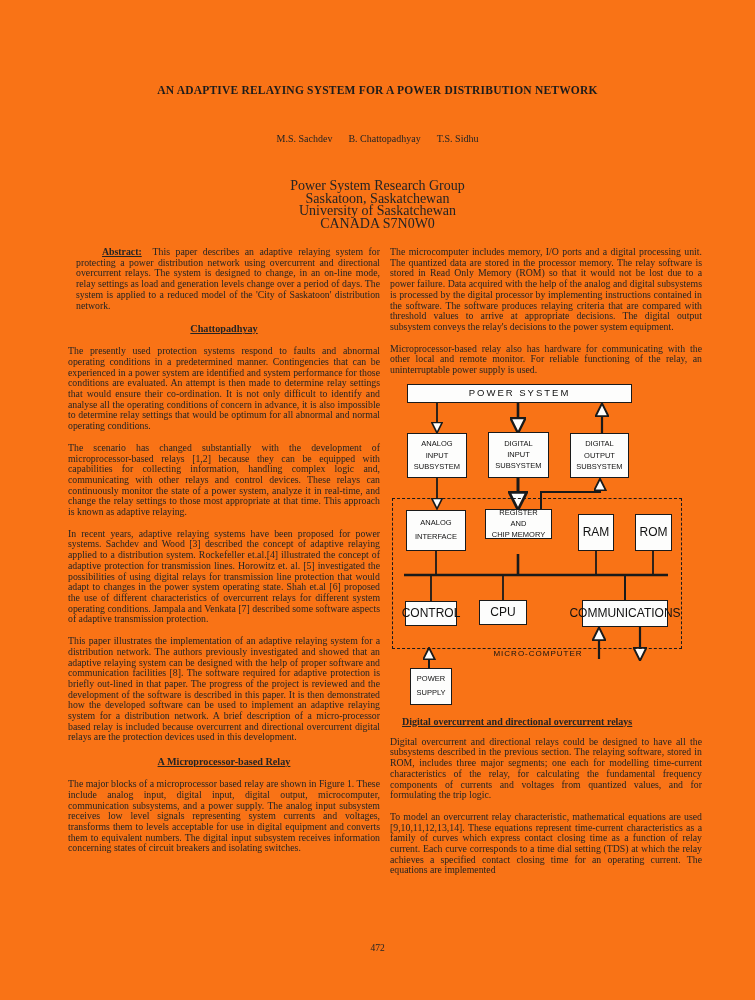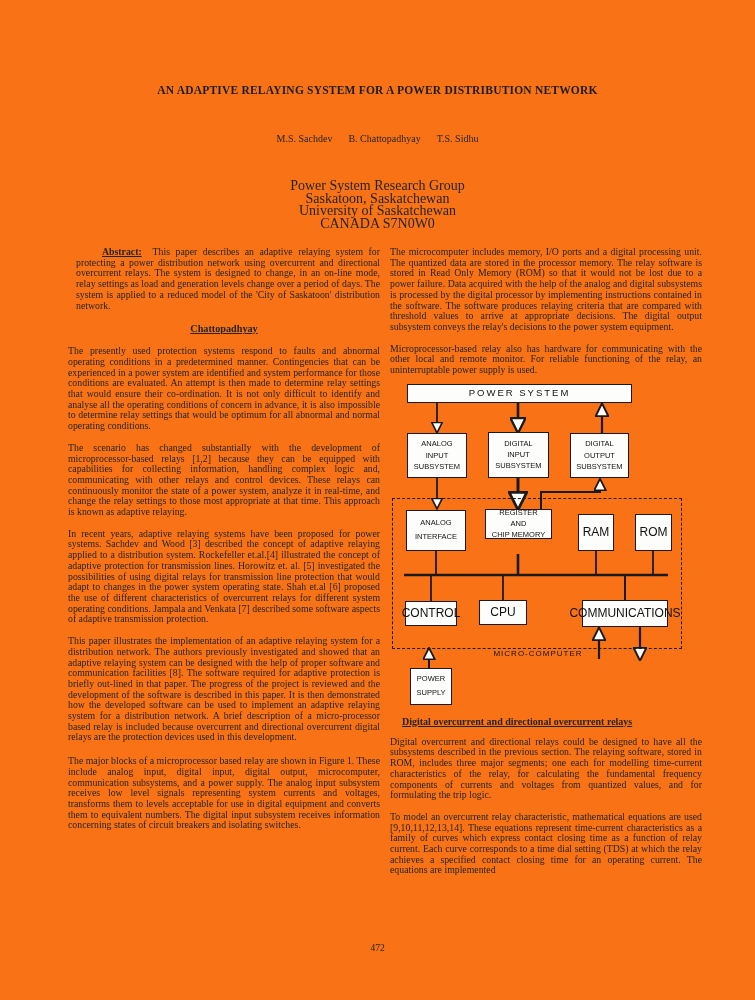--- a/index.html
+++ b/index.html
@@ -59,20 +59,21 @@
   <div class="col col-left">
     <p class="para abstract"><b><u>Abstract:</u></b>&nbsp; <span>This paper describes an adaptive relaying system for protecting a power distribution network using overcurrent and directional overcurrent relays. The system is designed to change, in an on-line mode, relay settings as load and generation levels change over a period of days. The system is applied to a reduced model of the 'City of Saskatoon' distribution network.</span></p>
 
     <div class="h-center">Chattopadhyay</div>
 
     <p class="para">The presently used protection systems respond to faults and abnormal operating conditions in a predetermined manner.  Contingencies that can be experienced in a power system are identified and system performance for those conditions are evaluated. An attempt is then made to determine relay settings that would ensure their co-ordination. It is not only difficult to identify and analyse all the operating conditions of concern in advance, it is also impossible to determine relay settings that would be optimum for all abnormal and normal operating conditions.</p>
     <p class="para">The scenario has changed substantially with the development of microprocessor-based relays [1,2] because they can be equipped with capabilities for collecting information, handling complex logic and, communicating with other relays and control devices. These relays can continuously monitor the state of a power system, analyze it in real-time, and change the relay settings to those most appropriate at that time.  This approach is known as adaptive relaying.</p>
     <p class="para">In recent years, adaptive relaying systems have been proposed for power systems.  Sachdev and Wood [3] described the concept of adaptive relaying applied to a distribution system.  Rockefeller et.al.[4] illustrated the concept of adaptive protection for transmission lines. Horowitz et. al. [5] investigated the possibilities of using digital relays for transmission line protection that would adapt to changes in the power system operating state.  Shah et.al [6] proposed the use of different characteristics of overcurrent relays for different system operating conditions.  Jampala and Venkata [7] described some software aspects of adaptive transmission protection.</p>
     <p class="para" style="margin-bottom:13px;">This paper illustrates the implementation of an adaptive relaying system for a distribution network.  The authors previously investigated and showed that an adaptive relaying system can be designed with the help of proper software and communication facilities [8]. The software required for adaptive protection is briefly out-lined in that paper. The progress of the project is reviewed and the development of the software is described in this paper. It is then demonstrated how the developed software can be used to implement an adaptive relaying system for a distribution network. A brief description of a micro-processor based relay is included because overcurrent and directional overcurrent digital relays are the protection devices used in this development.</p>
 
+    <div class="h-center">A Microprocessor-based Relay</div>
 
     <p class="para">The major blocks of a microprocessor based relay are shown in Figure 1. These include analog input, digital input, digital output, microcomputer, communication subsystems, and a power supply. The analog input subsystem receives low level signals representing system currents and voltages, transforms them to levels acceptable for use in digital equipment and converts them to equivalent numbers.  The digital input subsystem receives information concerning states of circuit breakers and isolating switches.</p>
   </div>
 
   <div class="col col-right">
     <p class="para">The microcomputer includes memory, I/O ports and a digital processing unit. The quantized data are stored in the processor memory.  The relay software is stored in Read Only Memory (ROM) so that it would not be lost due to a power failure.  Data acquired with the help of the analog and digital subsystems is processed by the digital processor by implementing instructions contained in the software. The software produces relaying criteria that are compared with threshold values to arrive at appropriate decisions. The digital output subsystem conveys the relay's decisions to the power system equipment.</p>
     <p class="para" style="margin-bottom:5px;">Microprocessor-based relay also has hardware for communicating with the other local and remote monitor.  For reliable functioning of the relay, an uninterruptable power supply is used.</p>
 
     <div class="figure">
       <svg width="312" height="325" viewBox="0 0 312 325">

